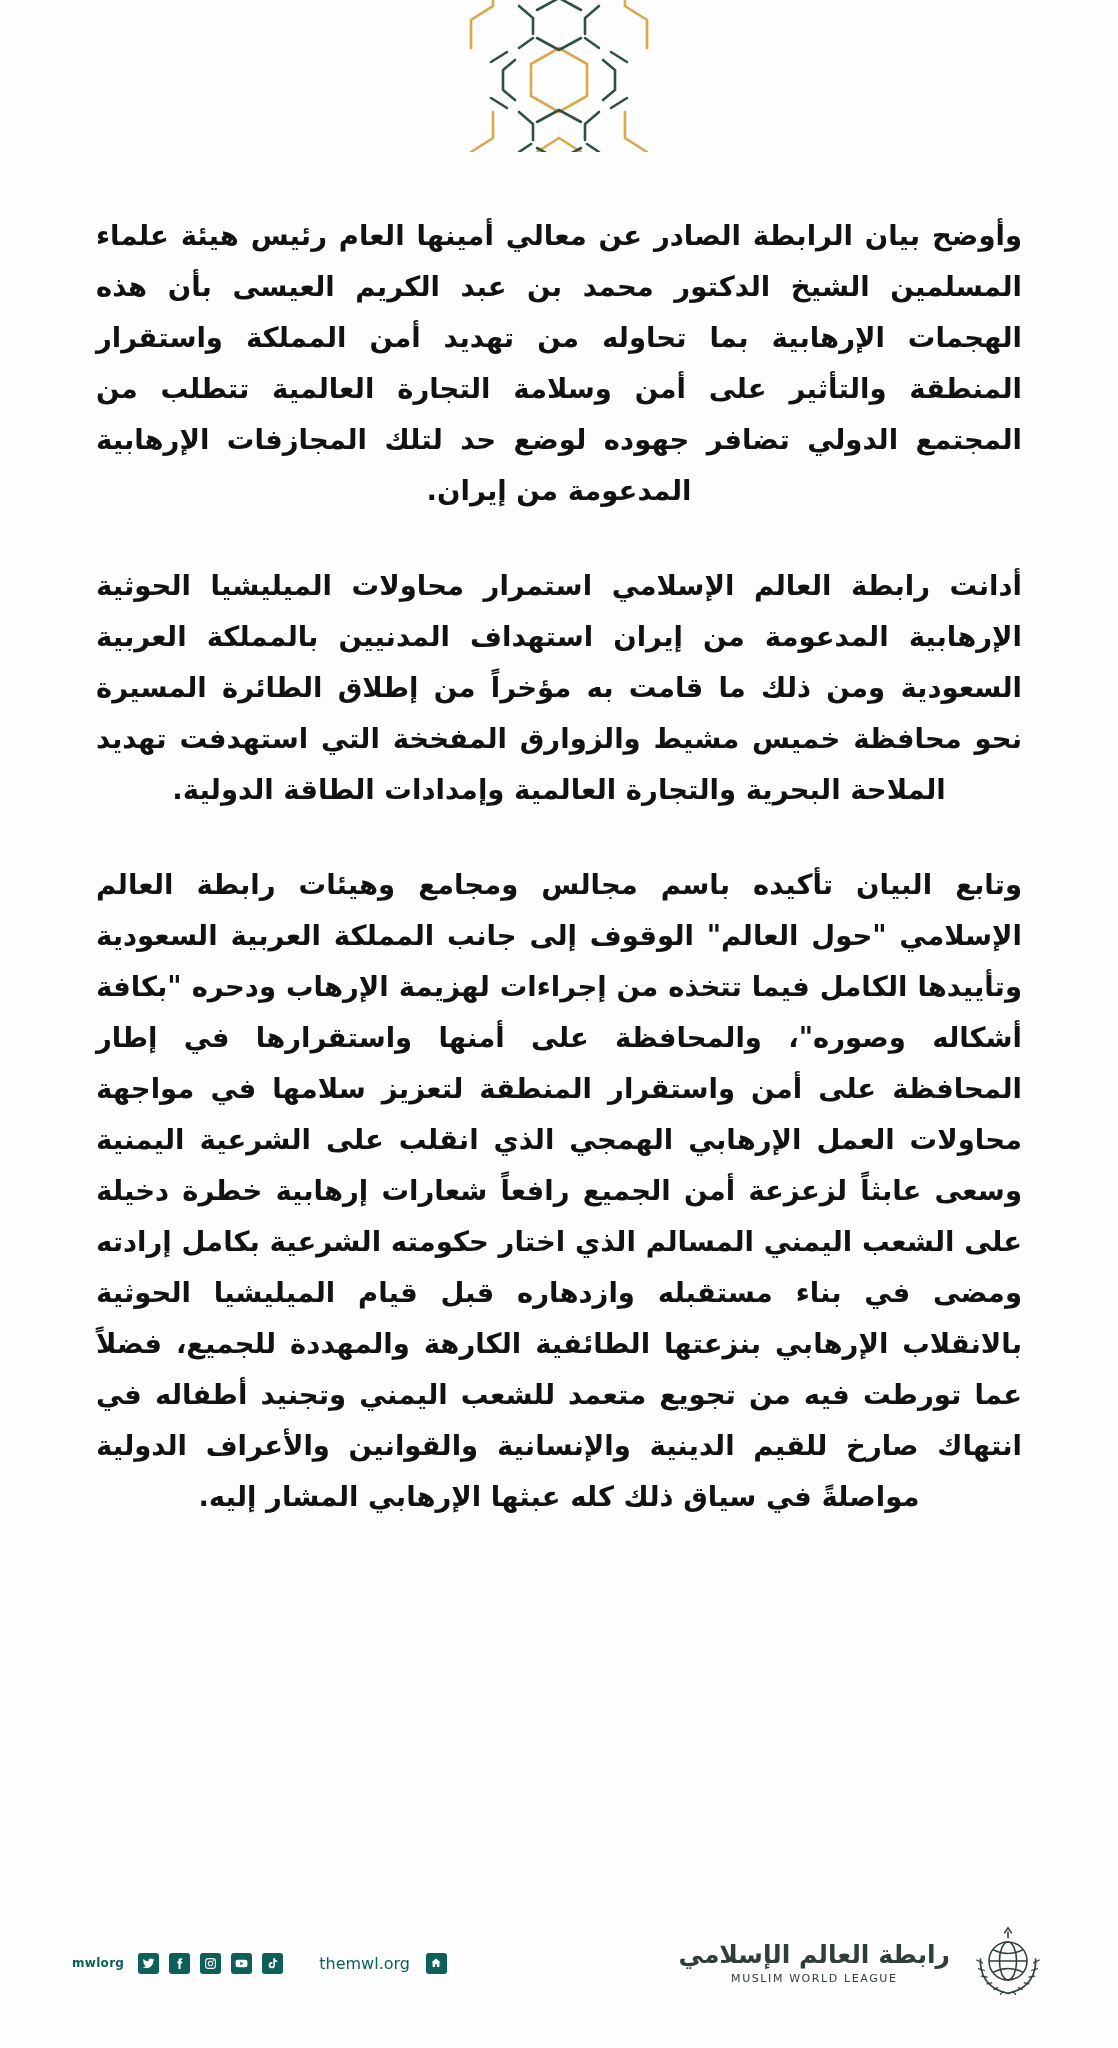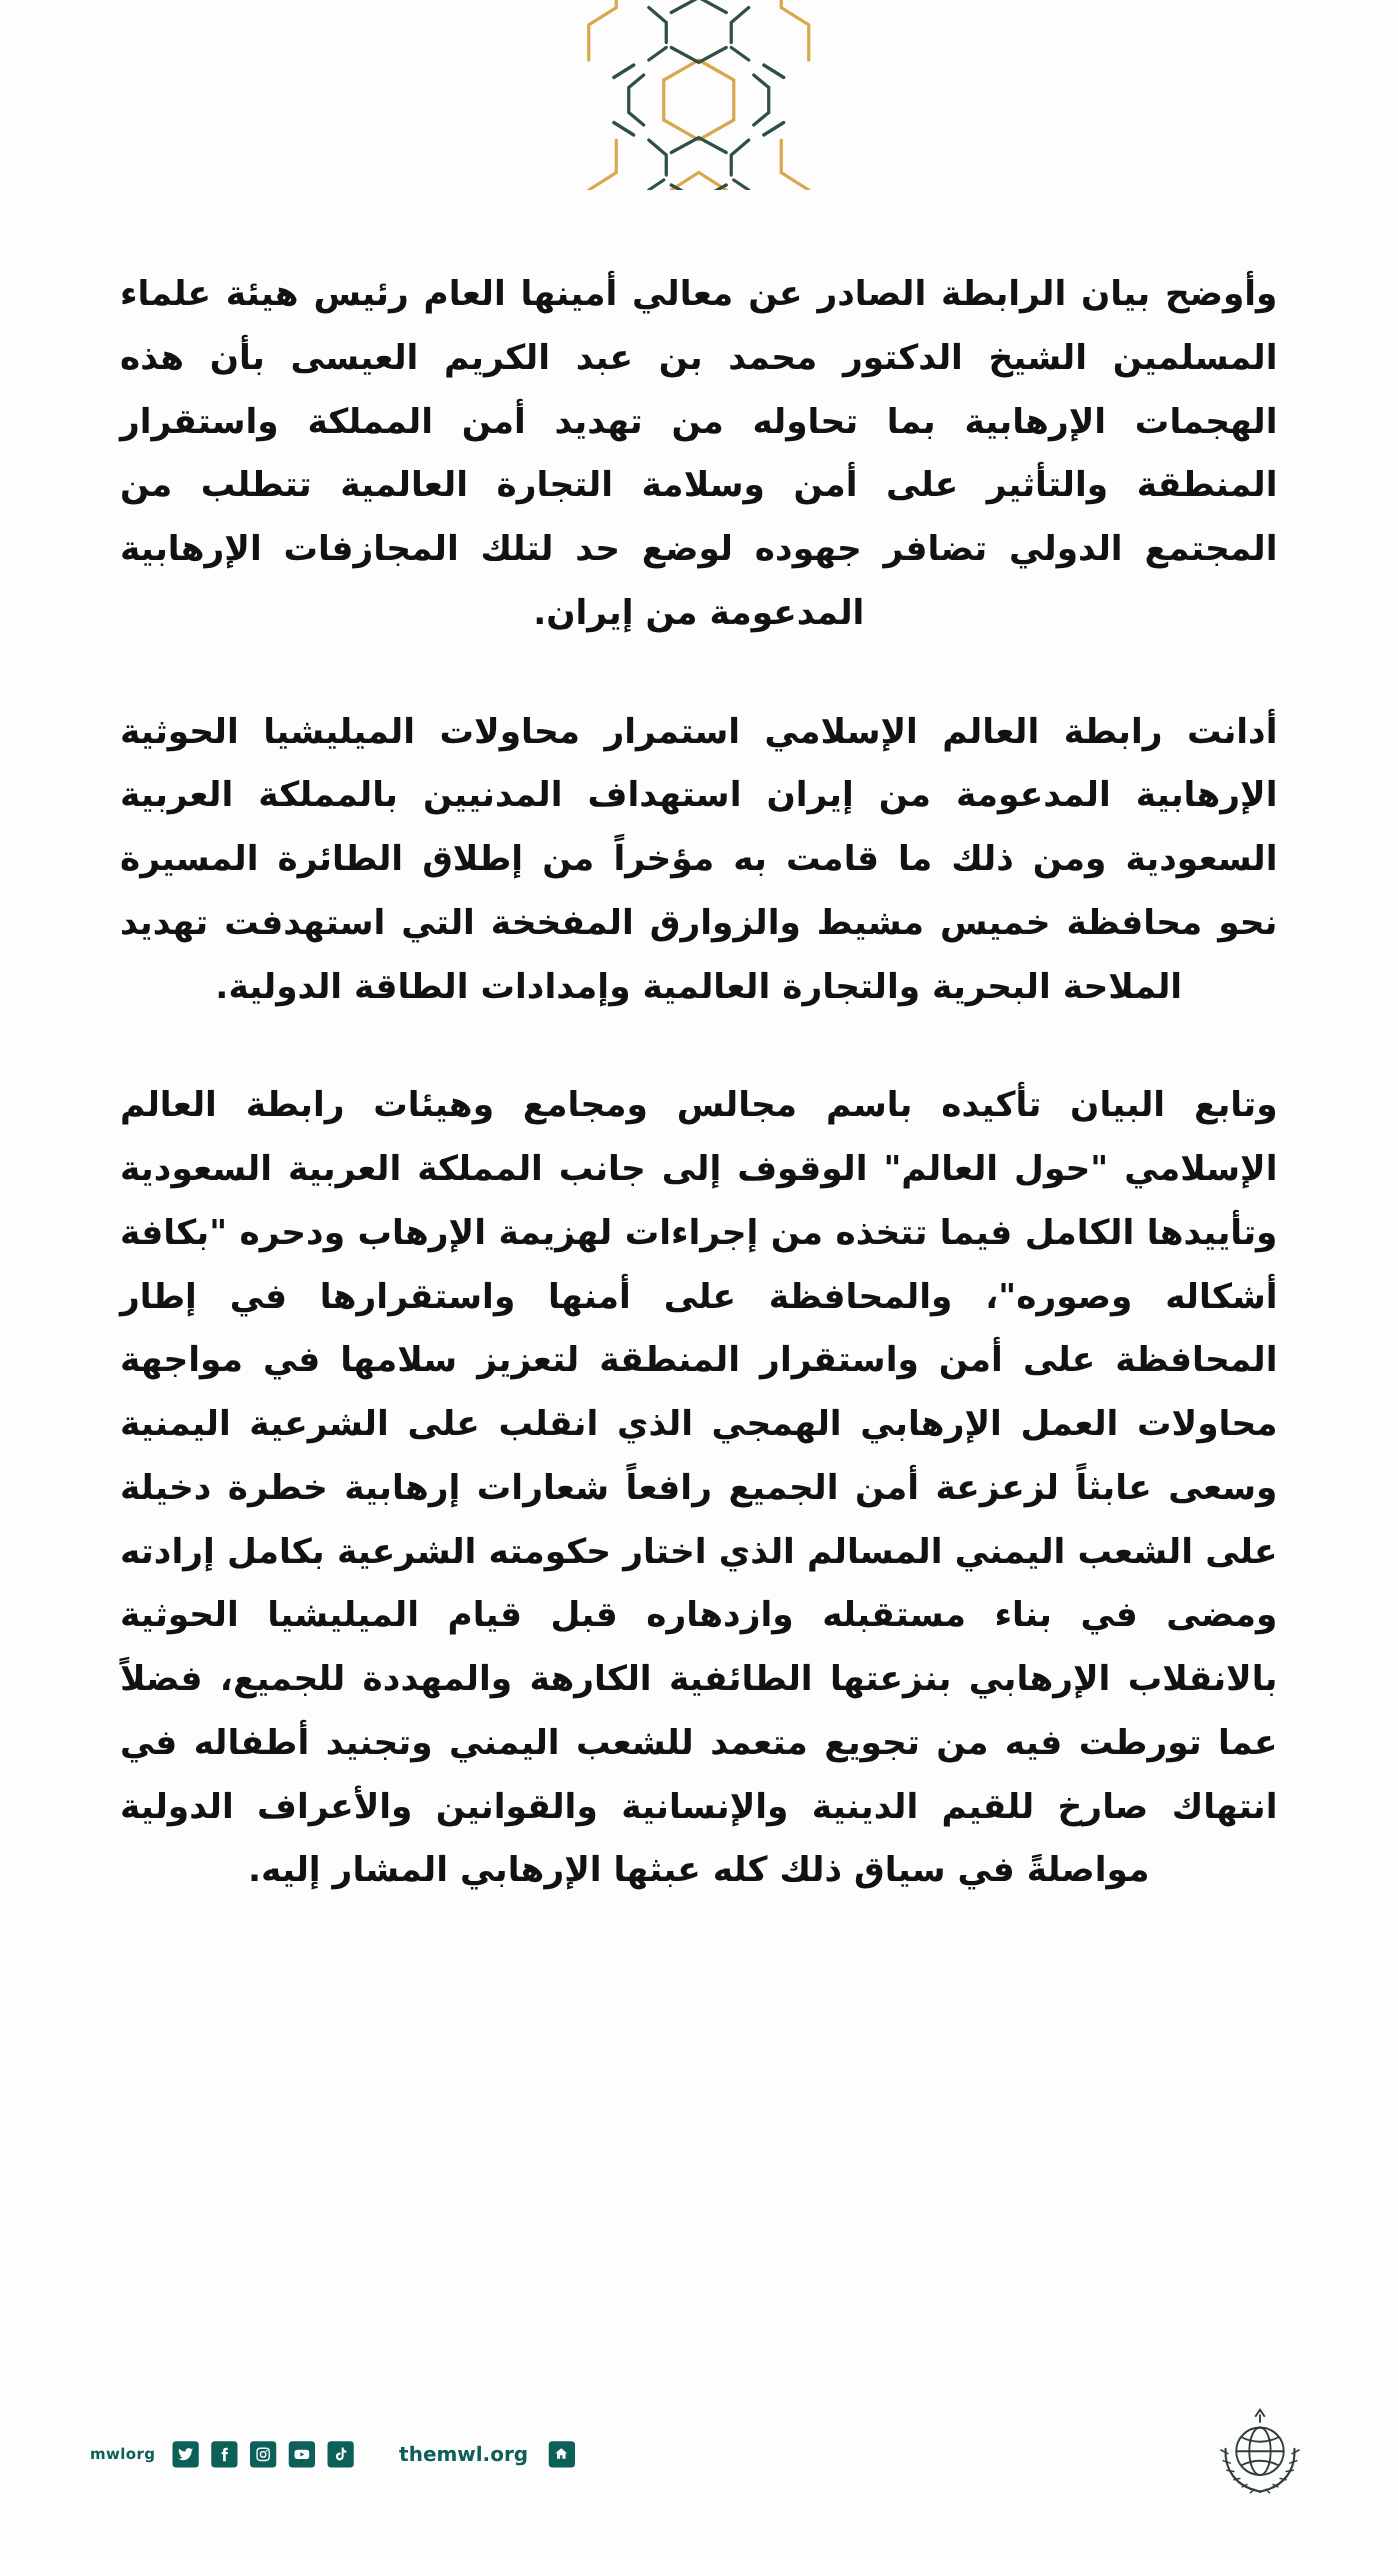--- a/index.html
+++ b/index.html
@@ -97,21 +97,21 @@
     align-items:center;
     justify-content:center;
     color:#ffffff;
     font-size:12px;
     line-height:1;
   }
   .soc svg{display:block;}
   .site{
     color:#0c6057;
     font-size:16px;
-    font-weight:bold;
+    font-weight:normal;
     margin-left:26px;
     margin-right:6px;
   }
   .home-badge{
     width:21px;height:21px;
     border-radius:3px;
     background:#0c6057;
     display:inline-flex;
     align-items:center;
     justify-content:center;
@@ -240,20 +240,24 @@
       <span class="site">themwl.org</span>
 
       <span class="home-badge">
         <svg width="12" height="12" viewBox="0 0 24 24" fill="#ffffff">
           <path d="M12 3 2.5 11h2.7v9h5v-5.5h3.6V20h5v-9h2.7z"></path>
         </svg>
       </span>
     </div>
 
     <div class="footer-right">
+      <div class="logo-text">
+        <div class="logo-ar">رابطة العالم الإسلامي</div>
+        <div class="logo-en">MUSLIM WORLD LEAGUE</div>
+      </div>
       <div class="emblem">
         <svg width="76" height="76" viewBox="0 0 80 80" fill="none">
           <g stroke="#2f3e3b" stroke-width="1.6" fill="none">
             <circle cx="40" cy="40" r="20"></circle>
             <ellipse cx="40" cy="40" rx="9" ry="20"></ellipse>
             <line x1="20" y1="40" x2="60" y2="40"></line>
             <path d="M24 28 Q40 36 56 28"></path>
             <path d="M24 52 Q40 44 56 52"></path>
             <path d="M40 16 L40 9"></path>
             <path d="M36 11 L40 5 L44 11"></path>

